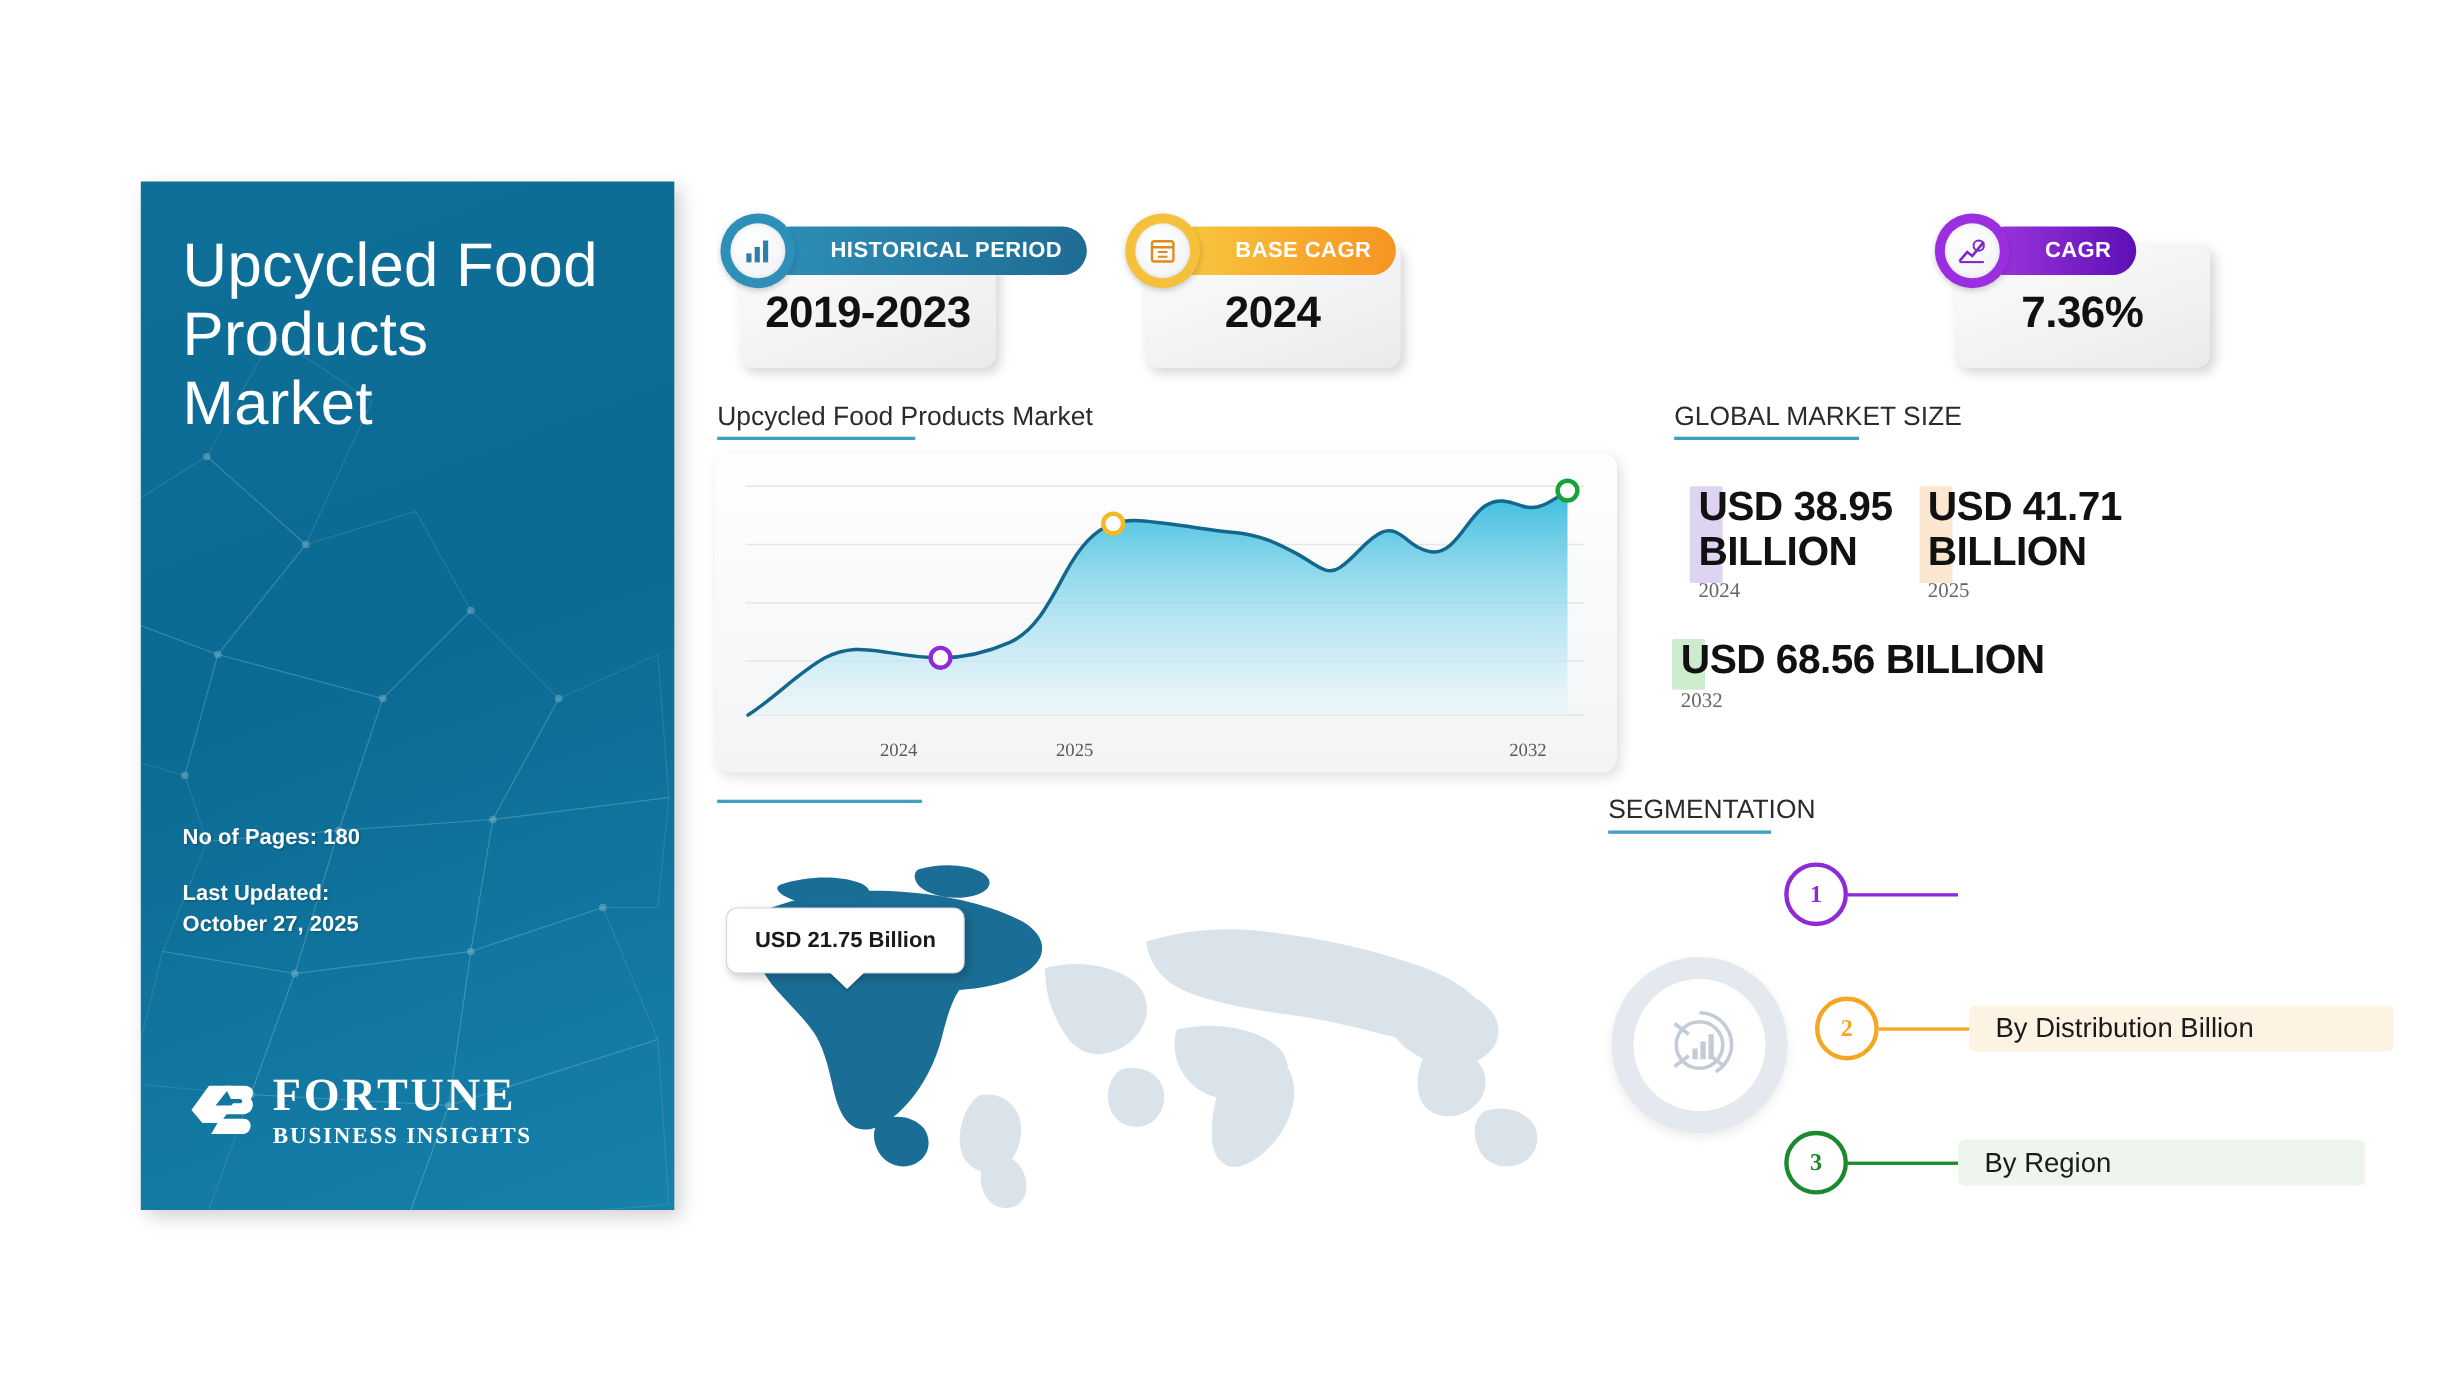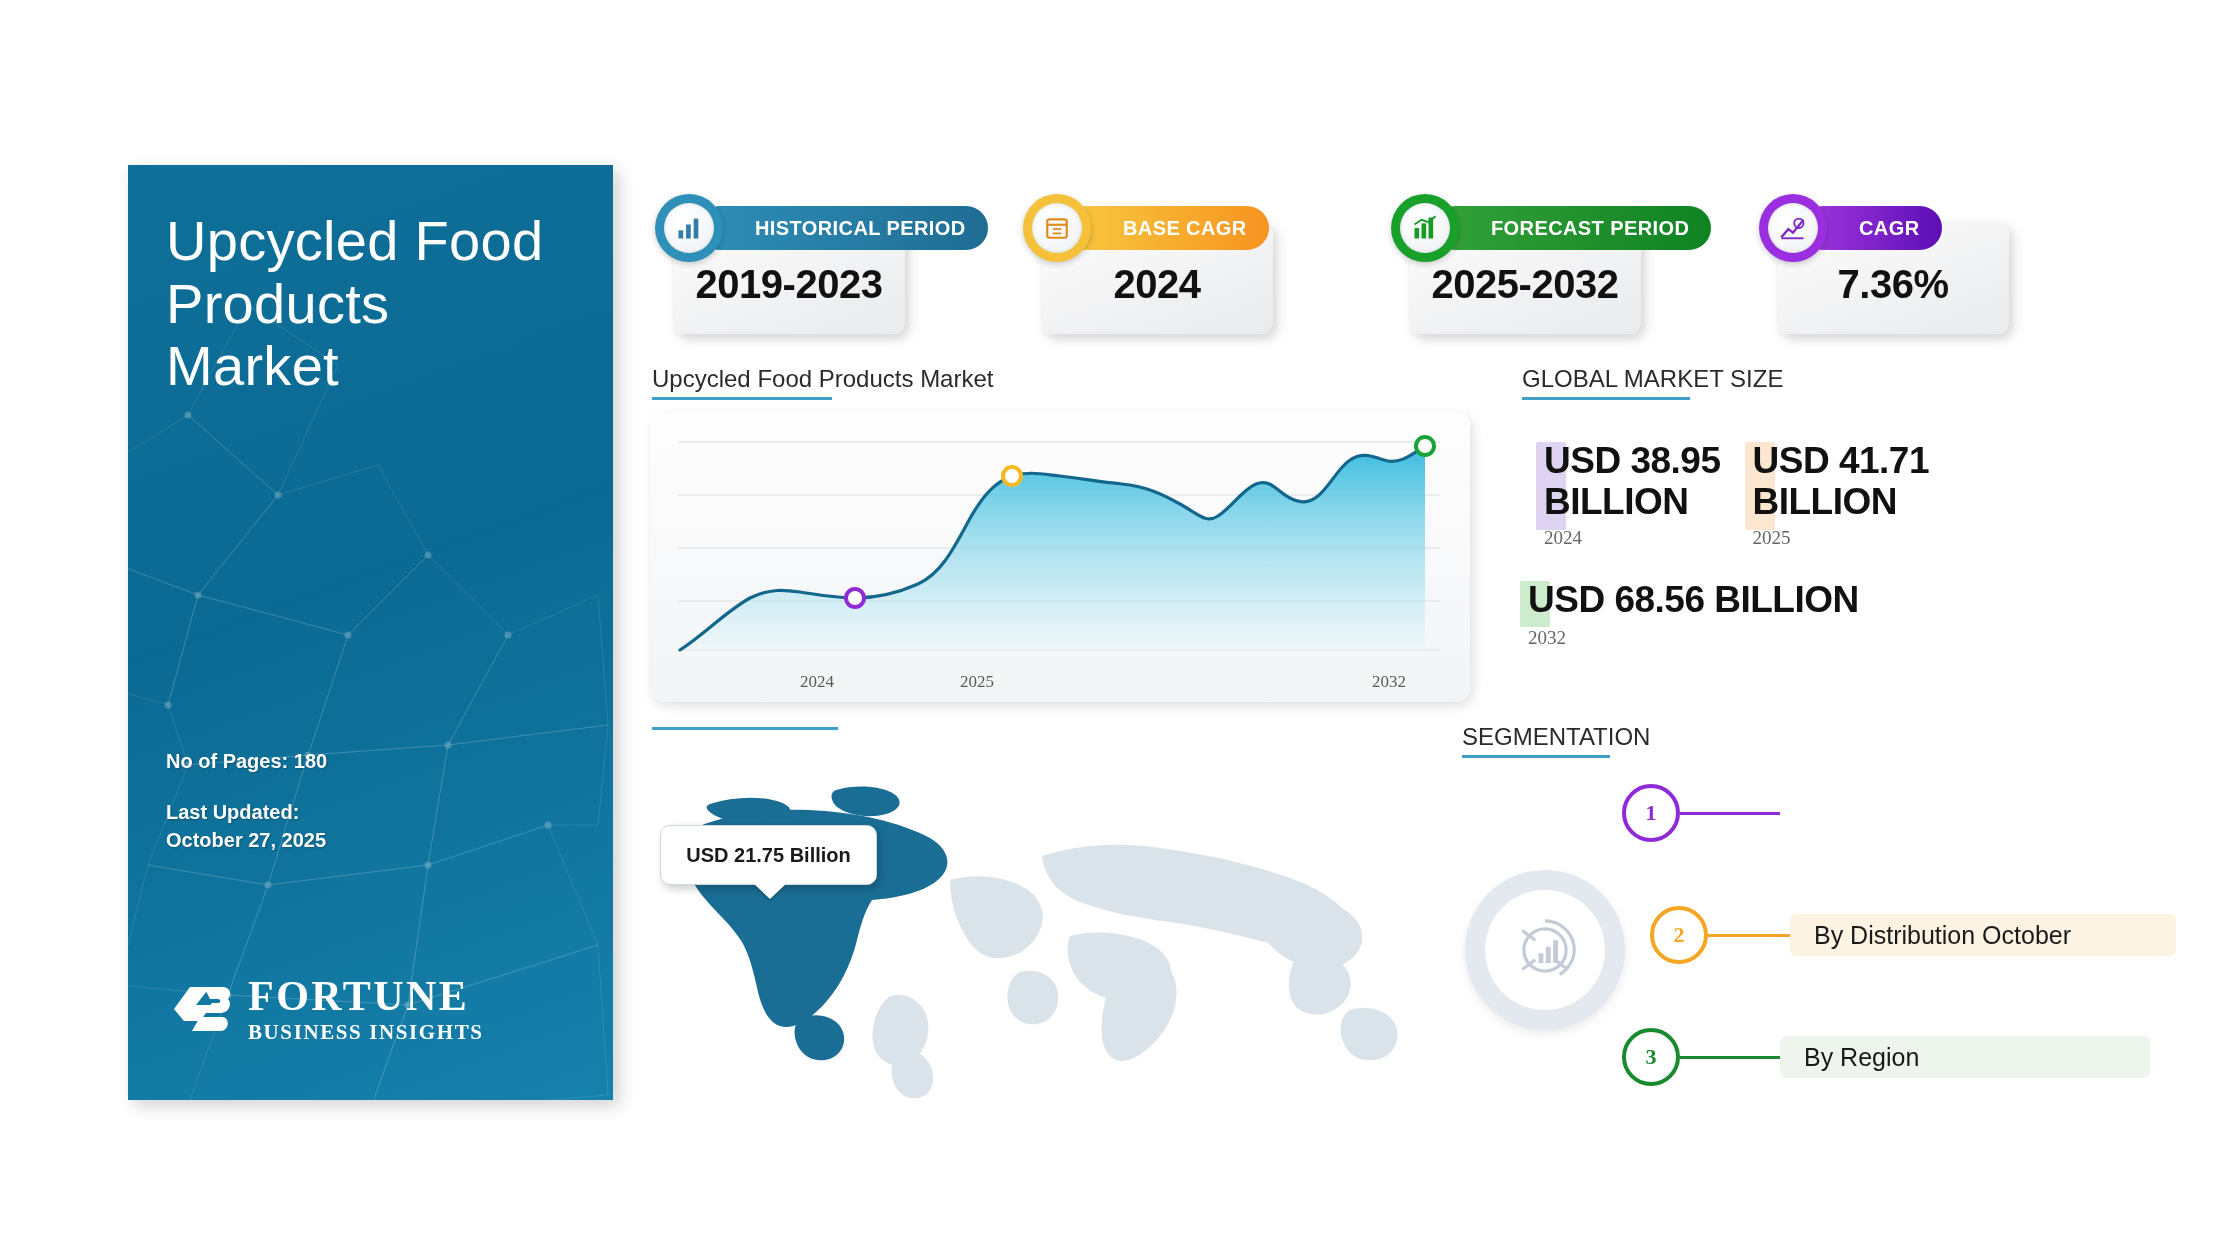--- a/index.html
+++ b/index.html
@@ -194,37 +194,20 @@
             <rect x="3" y="4" width="18" height="17" rx="2" fill="none" stroke="#e08a1e" stroke-width="2"></rect>
             <line x1="3" y1="9" x2="21" y2="9" stroke="#e08a1e" stroke-width="2"></line>
             <line x1="8" y1="13" x2="16" y2="13" stroke="#e08a1e" stroke-width="1.6"></line>
             <line x1="8" y1="17" x2="16" y2="17" stroke="#e08a1e" stroke-width="1.6"></line>
           </svg>
         </div>
       </div>
       <div class="value">2024</div>
     </div>
 
-    <div class="badge b3" style="left:736px;">
-      <div class="card"></div>
-      <div class="pill">
-        <span>FORECAST PERIOD</span>
-      </div>
-      <div class="ring">
-        <div class="inner">
-          <svg width="28" height="28" viewBox="0 0 24 24">
-            <rect x="3" y="12" width="4" height="9" fill="#169a28"></rect>
-            <rect x="9" y="8" width="4" height="13" fill="#169a28"></rect>
-            <rect x="15" y="3" width="4" height="18" fill="#169a28"></rect>
-            <path d="M3,9 L9,5 L15,7 L21,2" fill="none" stroke="#169a28" stroke-width="1.6"></path>
-          </svg>
-        </div>
-      </div>
-      <div class="value">2025-2032</div>
-    </div>
 
     <div class="badge b4" style="left:1104px;">
       <div class="card"></div>
       <div class="pill">
         <span>CAGR</span>
       </div>
       <div class="ring">
         <div class="inner">
           <svg width="28" height="28" viewBox="0 0 24 24">
             <path d="M2,20 L8,13 L12,16 L21,5" fill="none" stroke="#7d27c4" stroke-width="2"></path>
@@ -388,21 +371,21 @@
     </div>
 
     <div class="seg-item" style="left:162px;top:24px;">
       <div class="seg-num" style="border-color:#8e2bd6;color:#8e2bd6;">1</div>
       <div class="seg-line" style="background:#8e2bd6;"></div>
     </div>
 
     <div class="seg-item" style="left:190px;top:146px;">
       <div class="seg-num" style="border-color:#f5a623;color:#f5a623;">2</div>
       <div class="seg-line" style="background:#f5a623;width:82px;"></div>
-      <div class="seg-label" style="background:#fdf3e3;width:346px;">By Distribution October</div>
+      <div class="seg-label" style="background:#fdf3e3;width:346px;">By Distribution Billion</div>
     </div>
 
     <div class="seg-item" style="left:162px;top:268px;">
       <div class="seg-num" style="border-color:#1a8a2e;color:#1a8a2e;">3</div>
       <div class="seg-line" style="background:#1a8a2e;"></div>
       <div class="seg-label" style="background:#edf5ed;width:330px;">By Region</div>
     </div>
   </div>
 
 </div>

